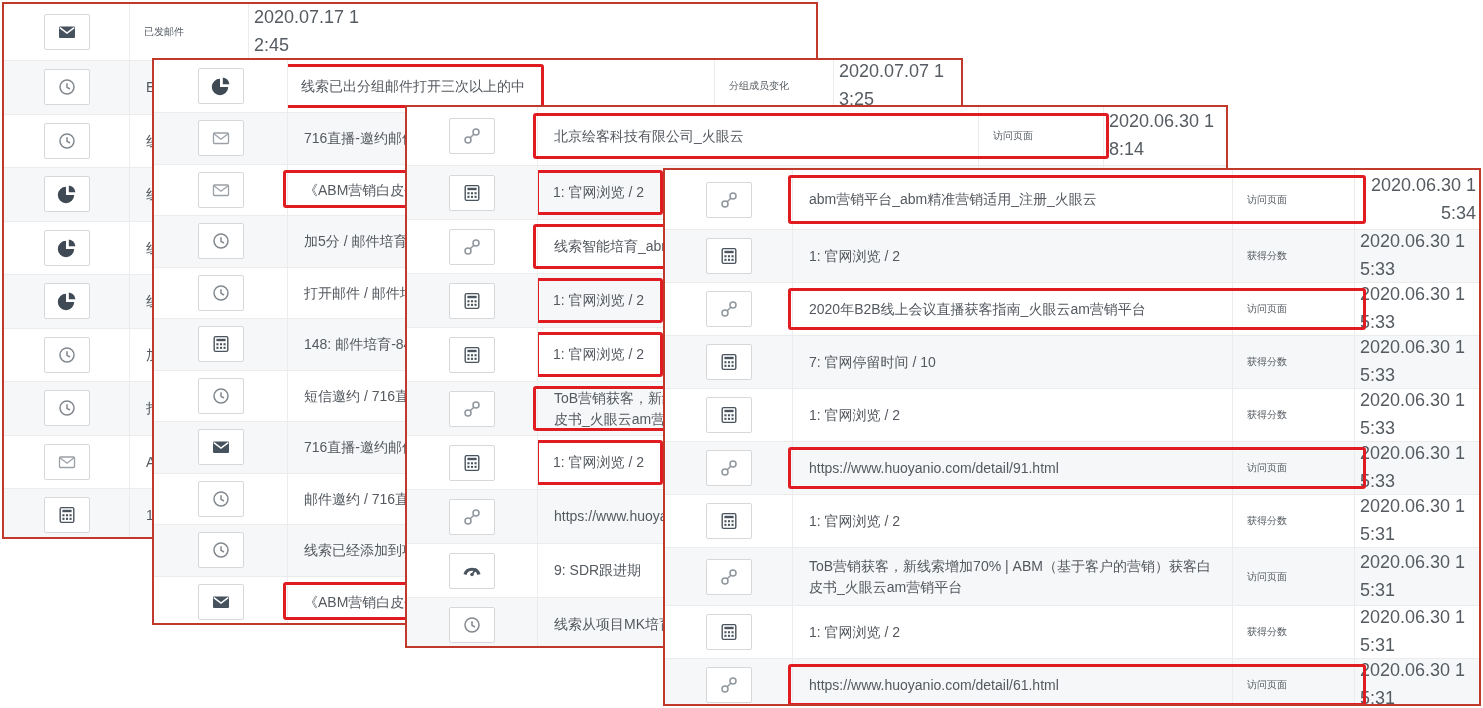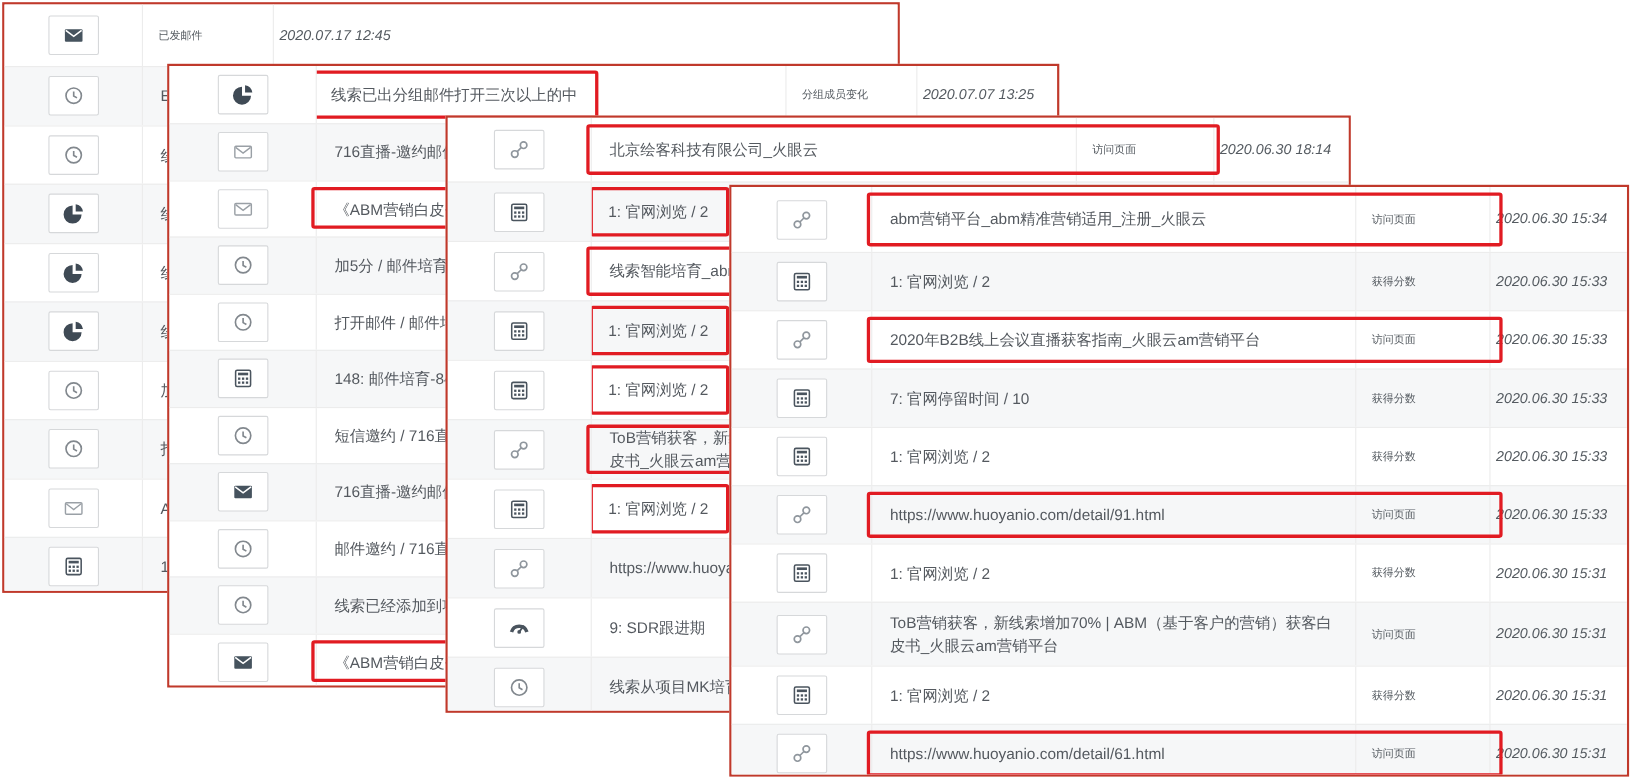--- a/index.html
+++ b/index.html
@@ -18,28 +18,28 @@
   .p3{left:405px;top:105px;width:823px;height:543px;z-index:3;}
   .p4{left:663px;top:168px;width:818px;height:538px;z-index:4;}
 
   .row{display:flex;align-items:stretch;position:relative;background:#ffffff;box-sizing:border-box;}
   .row + .row{border-top:1px solid #ececec;}
   .row.alt{background:#f6f7f8;}
 
   .p1 .row{height:53.5px;} .p1 .row.r1{height:56px;}
   .p2 .row{height:51.5px;} .p2 .row.r1{height:52px;}
   .p3 .row{height:54px;}   .p3 .row.r1{height:58px;}
-  .p4 .row{height:53px;}   .p4 .row.r1{height:59px;} .p4 .row.r8{height:58px;}
+  .p4 .row{height:53px;}   .p4 .row.r1{height:59px;text-align:right;} .p4 .row.r8{height:58px;}
 
   .cell{display:flex;align-items:center;box-sizing:border-box;min-width:0;}
   .icon-cell{justify-content:center;flex:0 0 auto;}
   .text-cell{flex:1 1 auto;border-left:1px solid #ececec;padding:4px 10px 4px 16px;overflow:hidden;}
   .status-cell{flex:0 0 auto;border-left:1px solid #ececec;padding-left:14px;font-size:10px;color:#555b61;}
   .time-cell{flex:0 0 auto;border-left:1px solid #ececec;padding:8px 3px 8px 5px;
-             font-size:13px;line-height:1.55;color:#555b61;word-break:break-all;align-items:center;font-style:italic;}
+             font-size:18px;line-height:1.55;color:#555b61;word-break:break-all;align-items:center;}
 
   .p1 .icon-cell{width:125px;} .p1 .status-cell{width:119px;} .p1 .time-cell{width:126px;}
   .p2 .icon-cell{width:133px;} .p2 .status-cell{width:119px;} .p2 .time-cell{width:128px;}
   .p3 .icon-cell{width:130px;} .p3 .status-cell{width:125px;} .p3 .time-cell{width:123px;}
   .p4 .icon-cell{width:127px;} .p4 .status-cell{width:122px;} .p4 .time-cell{width:125px;}
 
   .icon-badge{
     width:44px;height:34px;background:#ffffff;border:1px solid #d6d8da;border-radius:2px;
     display:flex;align-items:center;justify-content:center;flex:0 0 auto;
   }

